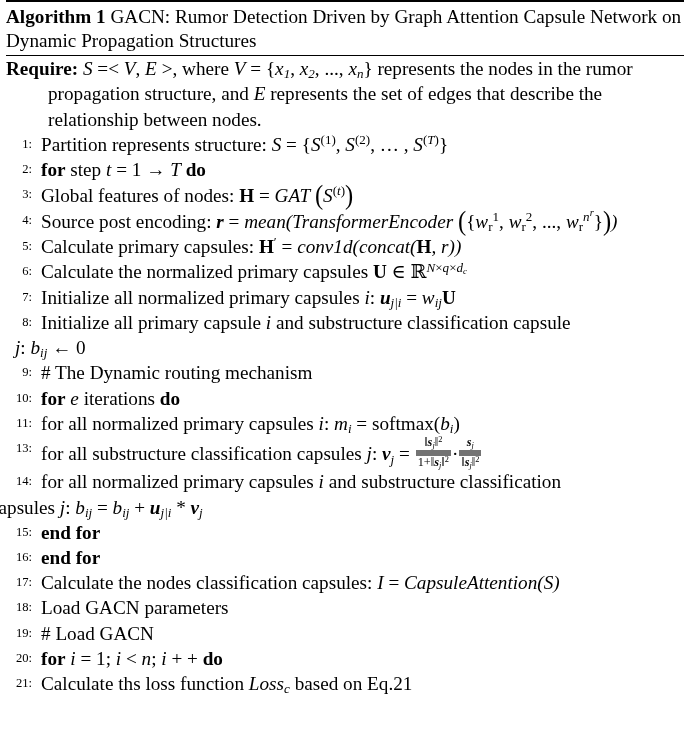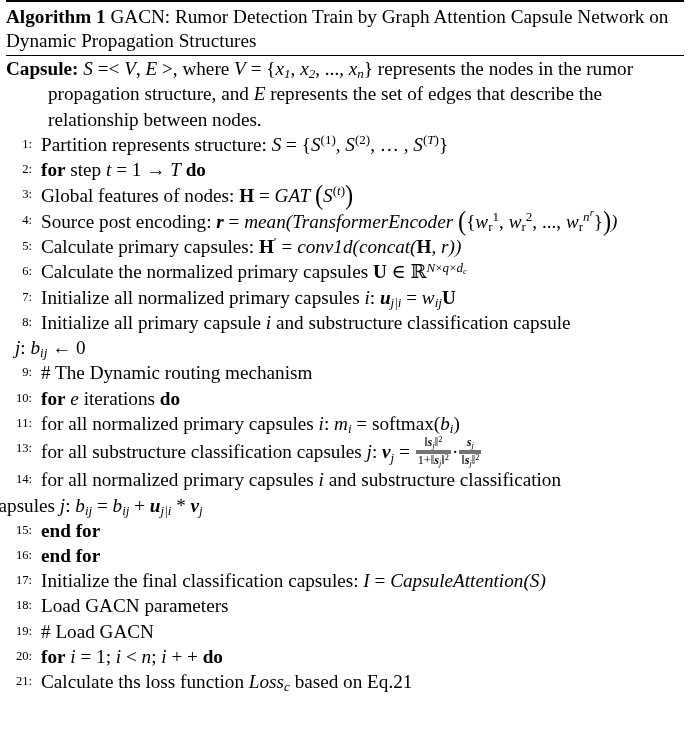--- a/index.html
+++ b/index.html
@@ -123,40 +123,40 @@
     vertical-align: -0.45em;
     text-align: center;
     font-size: 0.64em;
     line-height: 1.12;
     margin: 0 1px;
   }
   .frac .n { display: block; padding: 0 2px; }
   .frac .d {
     display: block;
     padding: 0 2px;
-    border-top: 4px solid #737373;
+    border-top: 6px solid #737373;
   }
   .nowrap { white-space: nowrap; }
 </style>
 </head>
 <body>
 
 <div class="algorithm">
 
   <div class="rule-thick"></div>
 
   <div class="caption">
     <span class="algname">Algorithm 1</span>
-    <span>GACN: Rumor Detection Train by Graph Attention Capsule Network on Dynamic Propagation Structures</span>
+    <span>GACN: Rumor Detection Driven by Graph Attention Capsule Network on Dynamic Propagation Structures</span>
   </div>
 
   <div class="rule-thin"></div>
 
   <div class="kvline">
-    <span class="kw">Capsule:</span>
+    <span class="kw">Require:</span>
     <span>
       <i>S</i> =&lt; <i>V</i>, <i>E</i> &gt;, where <i>V</i> = <span class="nowrap">{<i>x</i><sub>1</sub>, <i>x</i><sub>2</sub>, ..., <i>x</i><sub>n</sub>}</span>
       <span>represents the nodes in</span>
       <span>the rumor propagation structure, and</span> <i>E</i>
       <span>represents the set of edges that</span>
       <span>describe the relationship between nodes.</span>
     </span>
   </div>
 
 
@@ -294,21 +294,21 @@
     <div class="row">
       <span class="num">16:</span>
       <span class="body">
         <b>end for</b>
       </span>
     </div>
 
     <div class="row">
       <span class="num">17:</span>
       <span class="body">
-        <span>Initialize the final classification capsules:</span>
+        <span>Calculate the nodes classification capsules:</span>
         <i>I</i> = <i>CapsuleAttention</i><i>(S)</i>
       </span>
     </div>
 
     <div class="row">
       <span class="num">18:</span>
       <span class="body">
         <span>Load GACN parameters</span>
       </span>
     </div>

